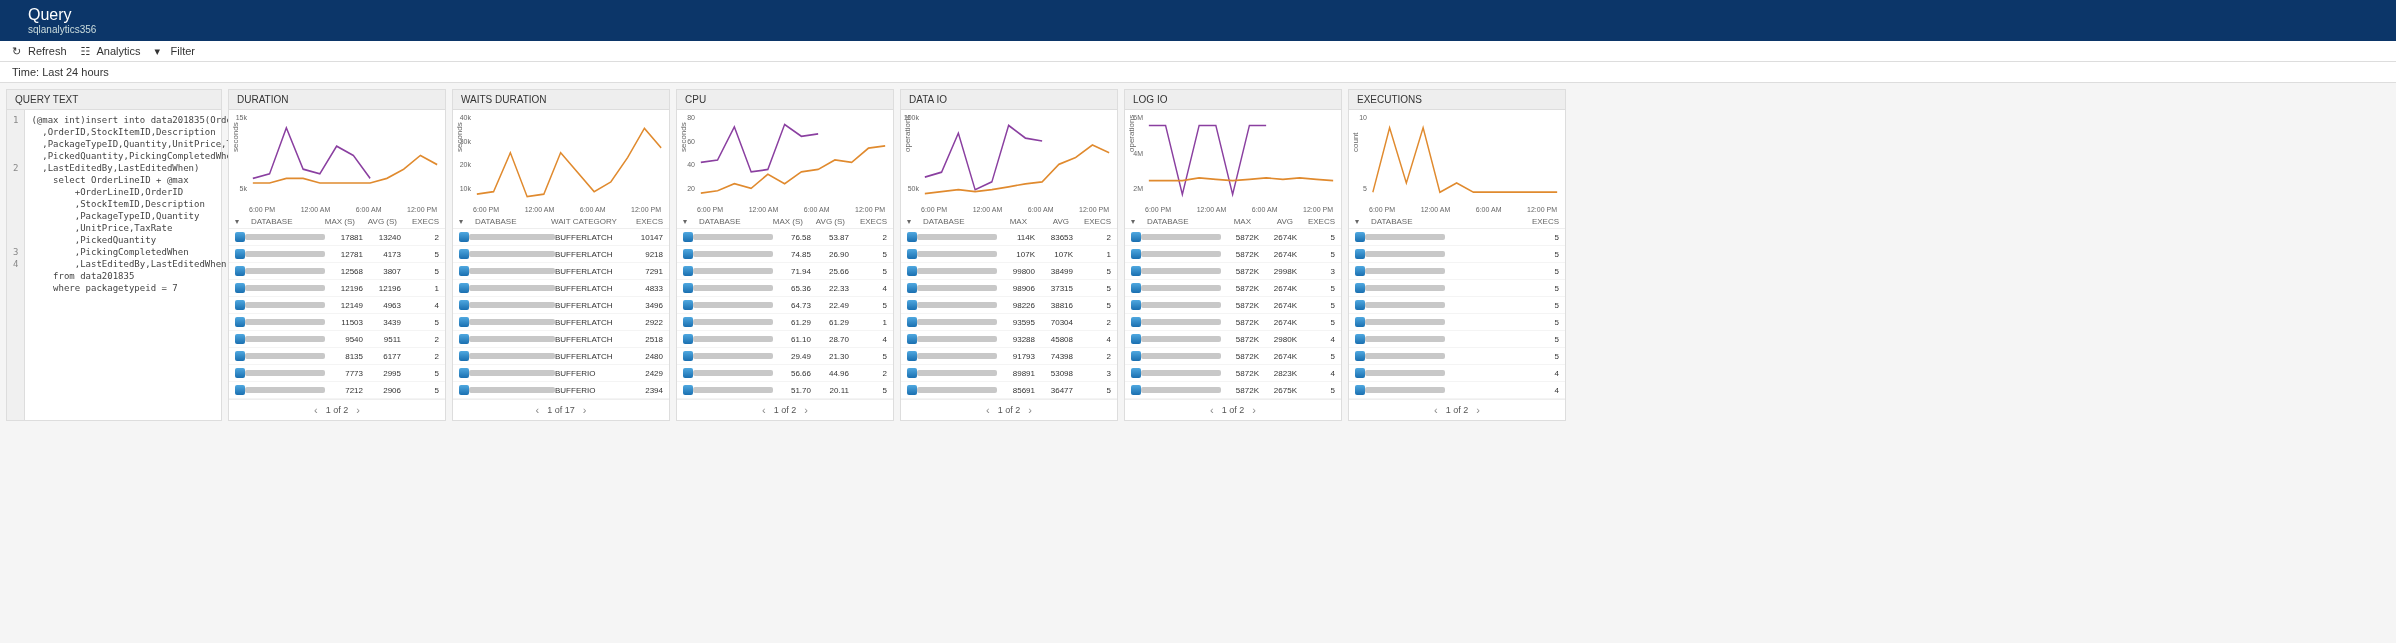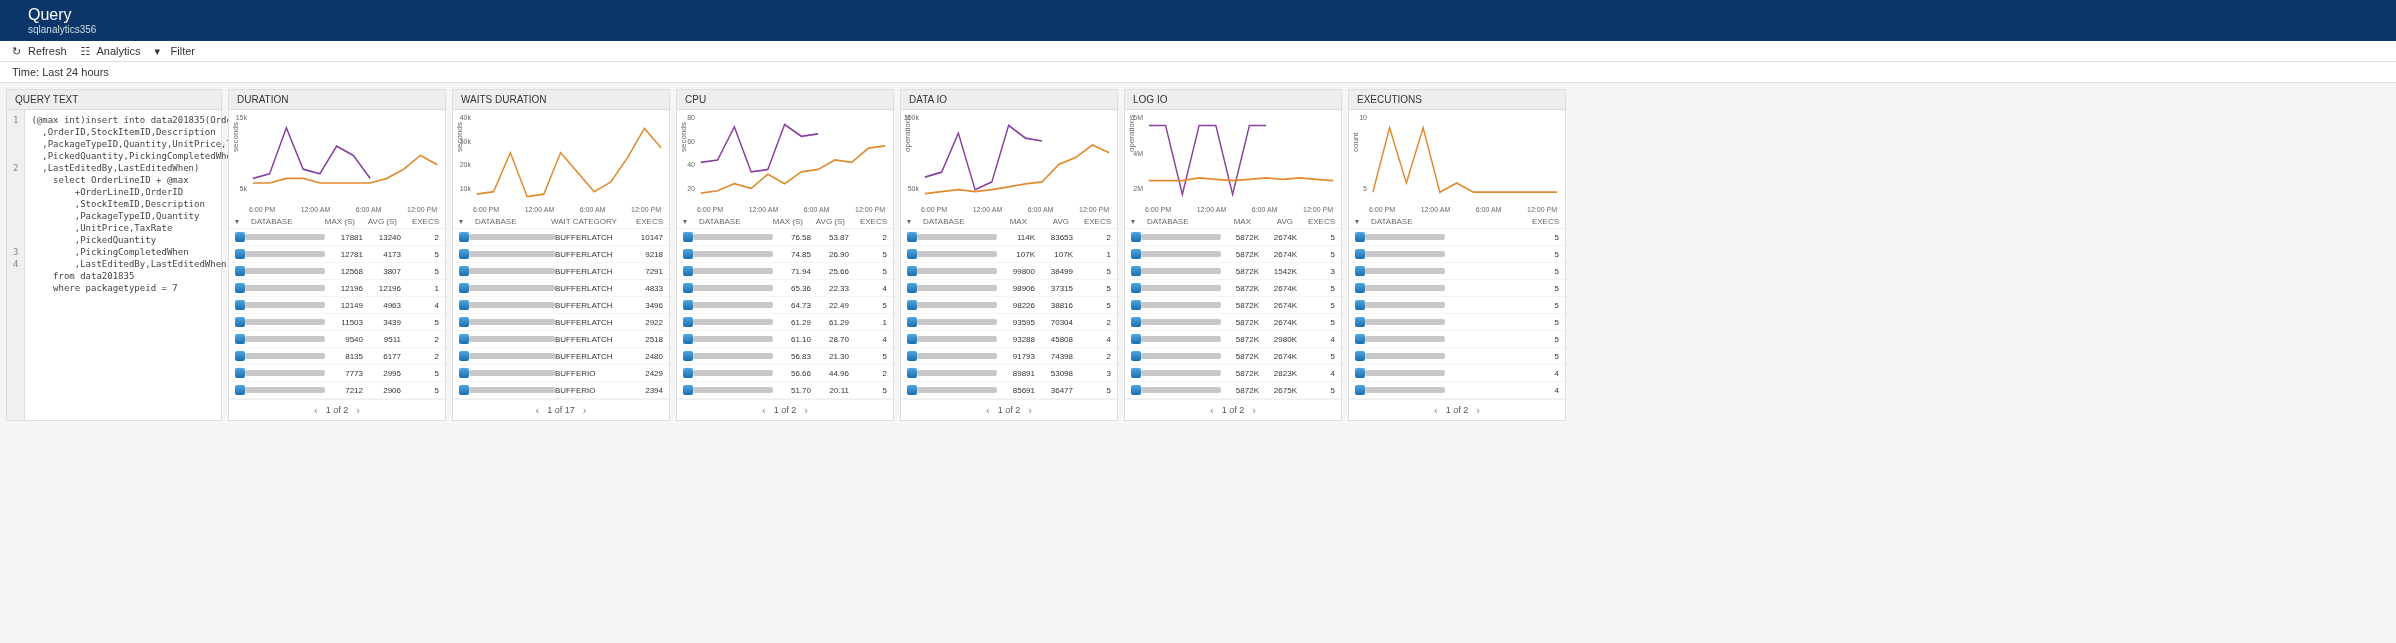--- a/index.html
+++ b/index.html
@@ -371,21 +371,21 @@
         <div class="row">
           <span class="ic"></span>
           <span class="bar"></span>
           <span class="c1">61.10</span>
           <span class="c2">28.70</span>
           <span class="c3">4</span>
         </div>
         <div class="row">
           <span class="ic"></span>
           <span class="bar"></span>
-          <span class="c1">56.83</span>
+          <span class="c1">29.49</span>
           <span class="c2">21.30</span>
           <span class="c3">5</span>
         </div>
         <div class="row">
           <span class="ic"></span>
           <span class="bar"></span>
           <span class="c1">56.66</span>
           <span class="c2">44.96</span>
           <span class="c3">2</span>
         </div>
@@ -539,21 +539,21 @@
           <span class="ic"></span>
           <span class="bar"></span>
           <span class="c1">5872K</span>
           <span class="c2">2674K</span>
           <span class="c3">5</span>
         </div>
         <div class="row">
           <span class="ic"></span>
           <span class="bar"></span>
           <span class="c1">5872K</span>
-          <span class="c2">1542K</span>
+          <span class="c2">2998K</span>
           <span class="c3">3</span>
         </div>
         <div class="row">
           <span class="ic"></span>
           <span class="bar"></span>
           <span class="c1">5872K</span>
           <span class="c2">2674K</span>
           <span class="c3">5</span>
         </div>
         <div class="row">

